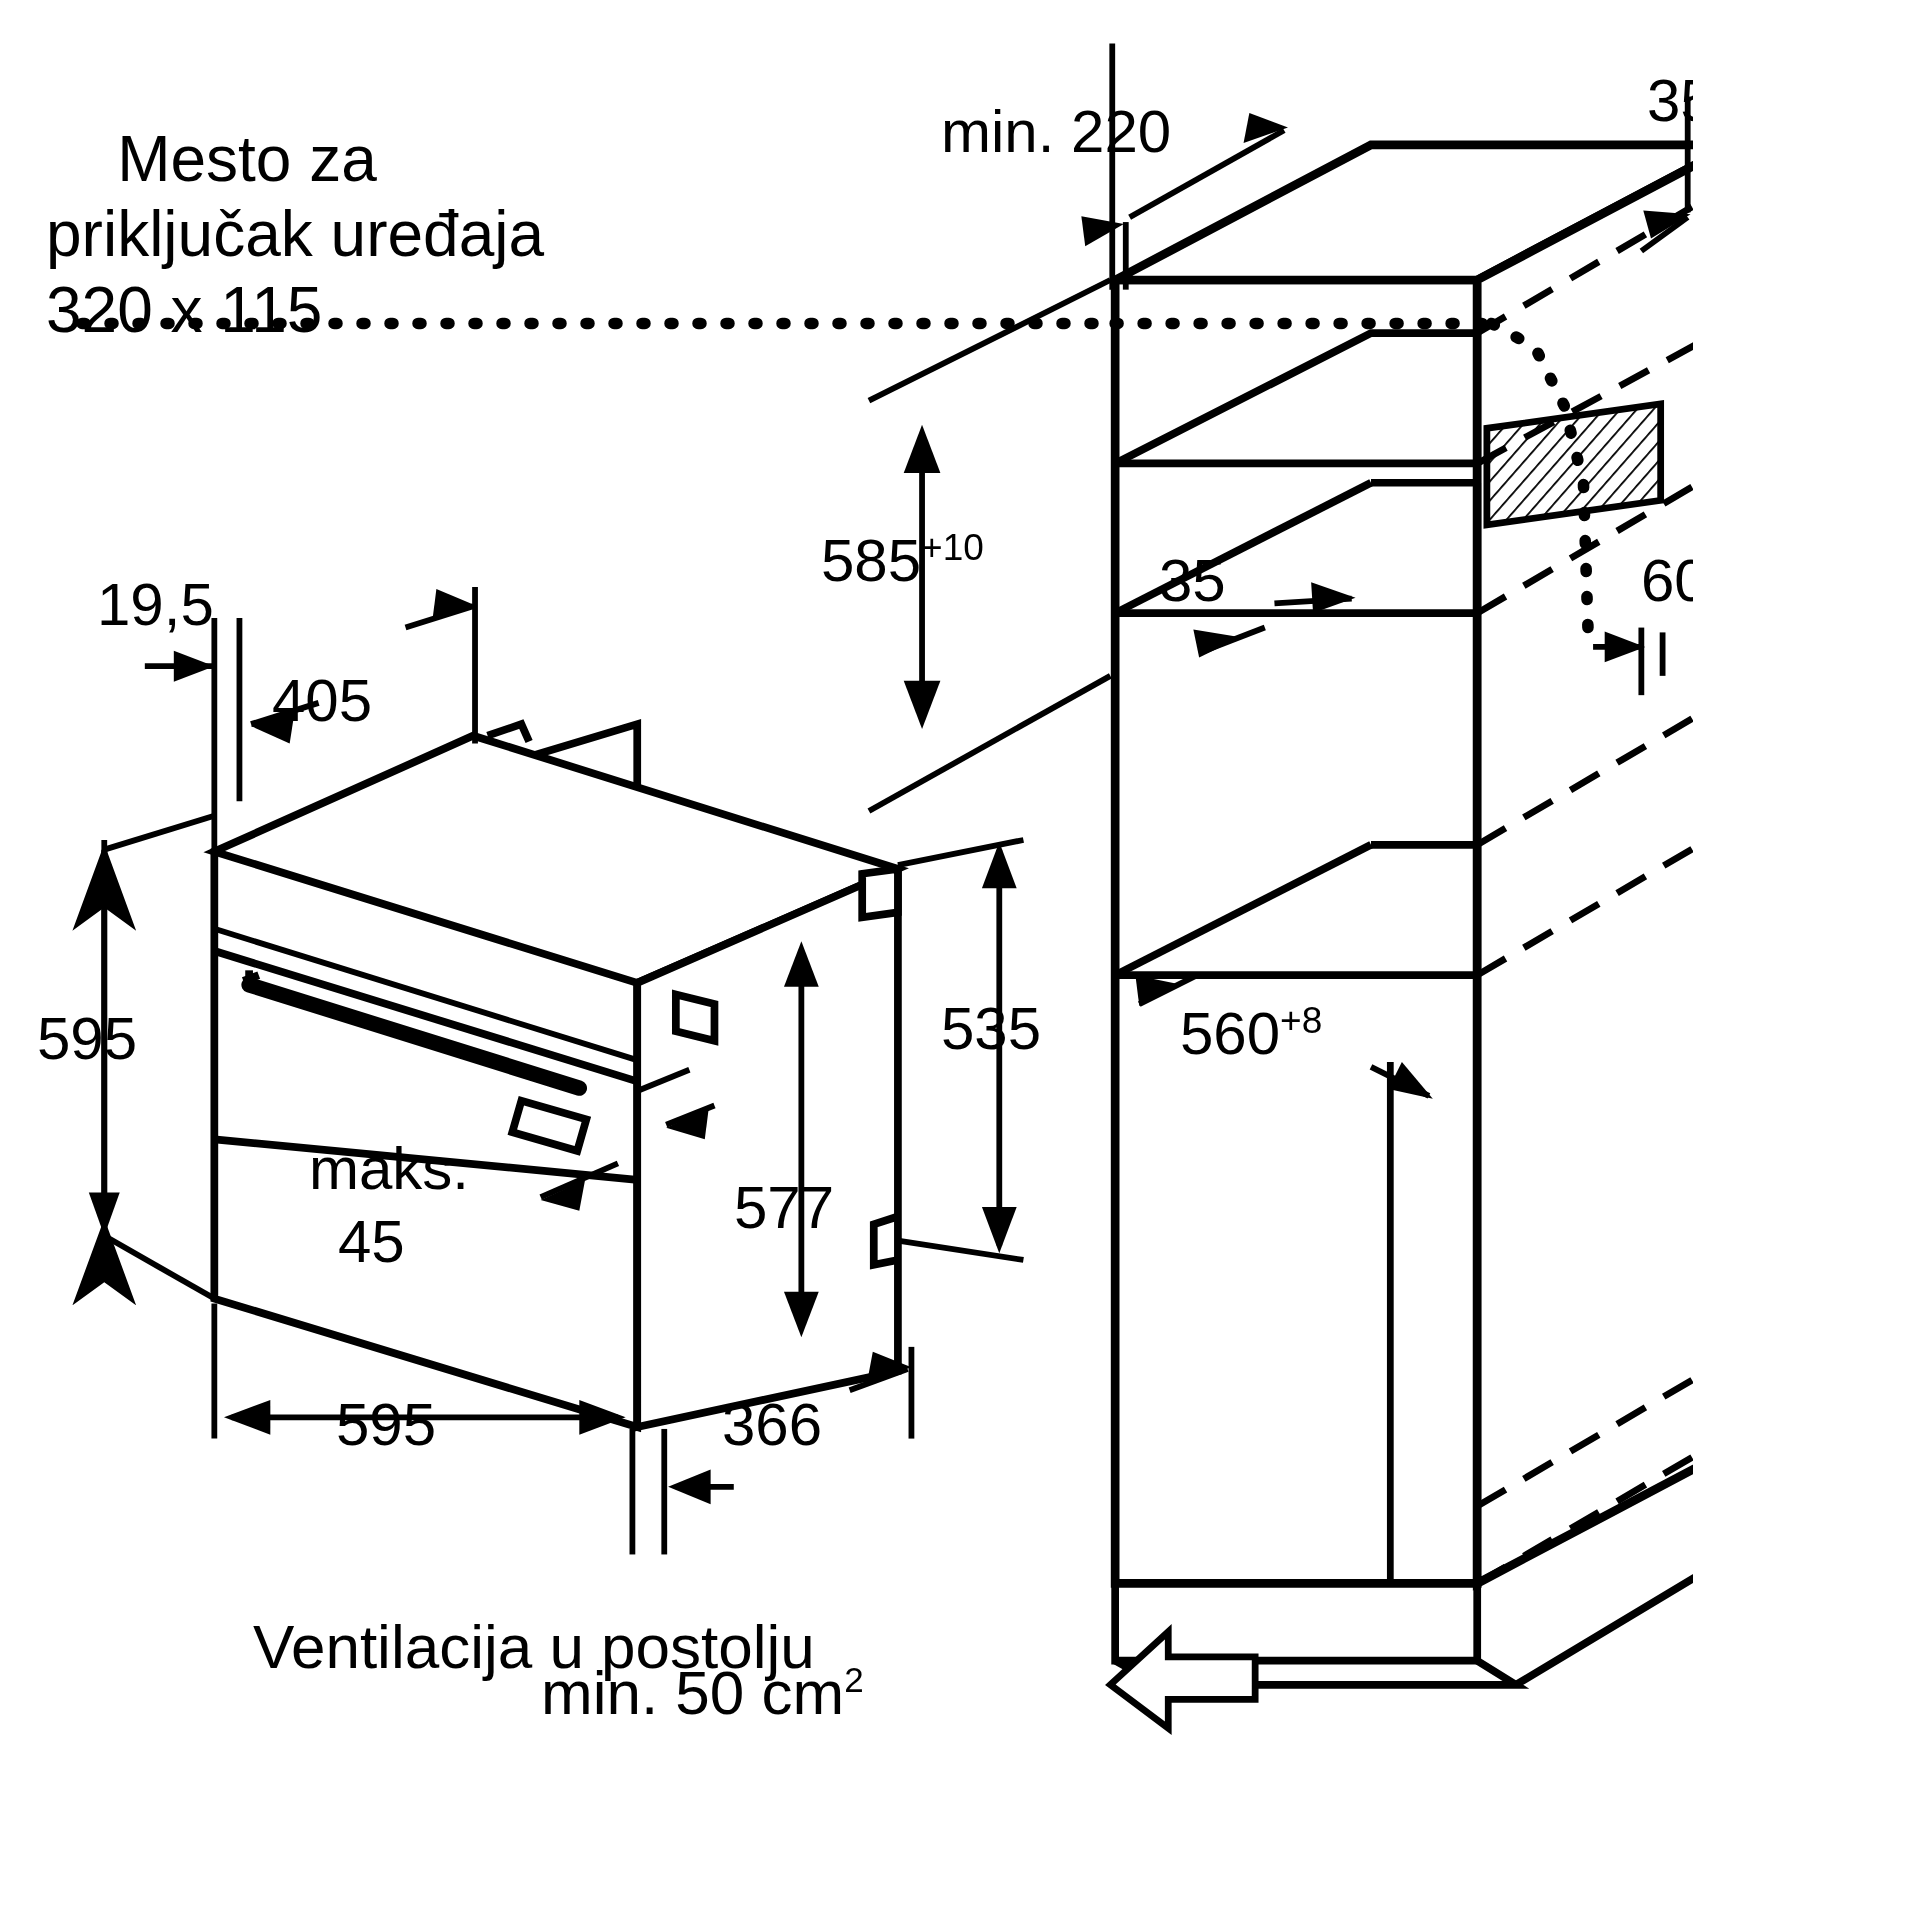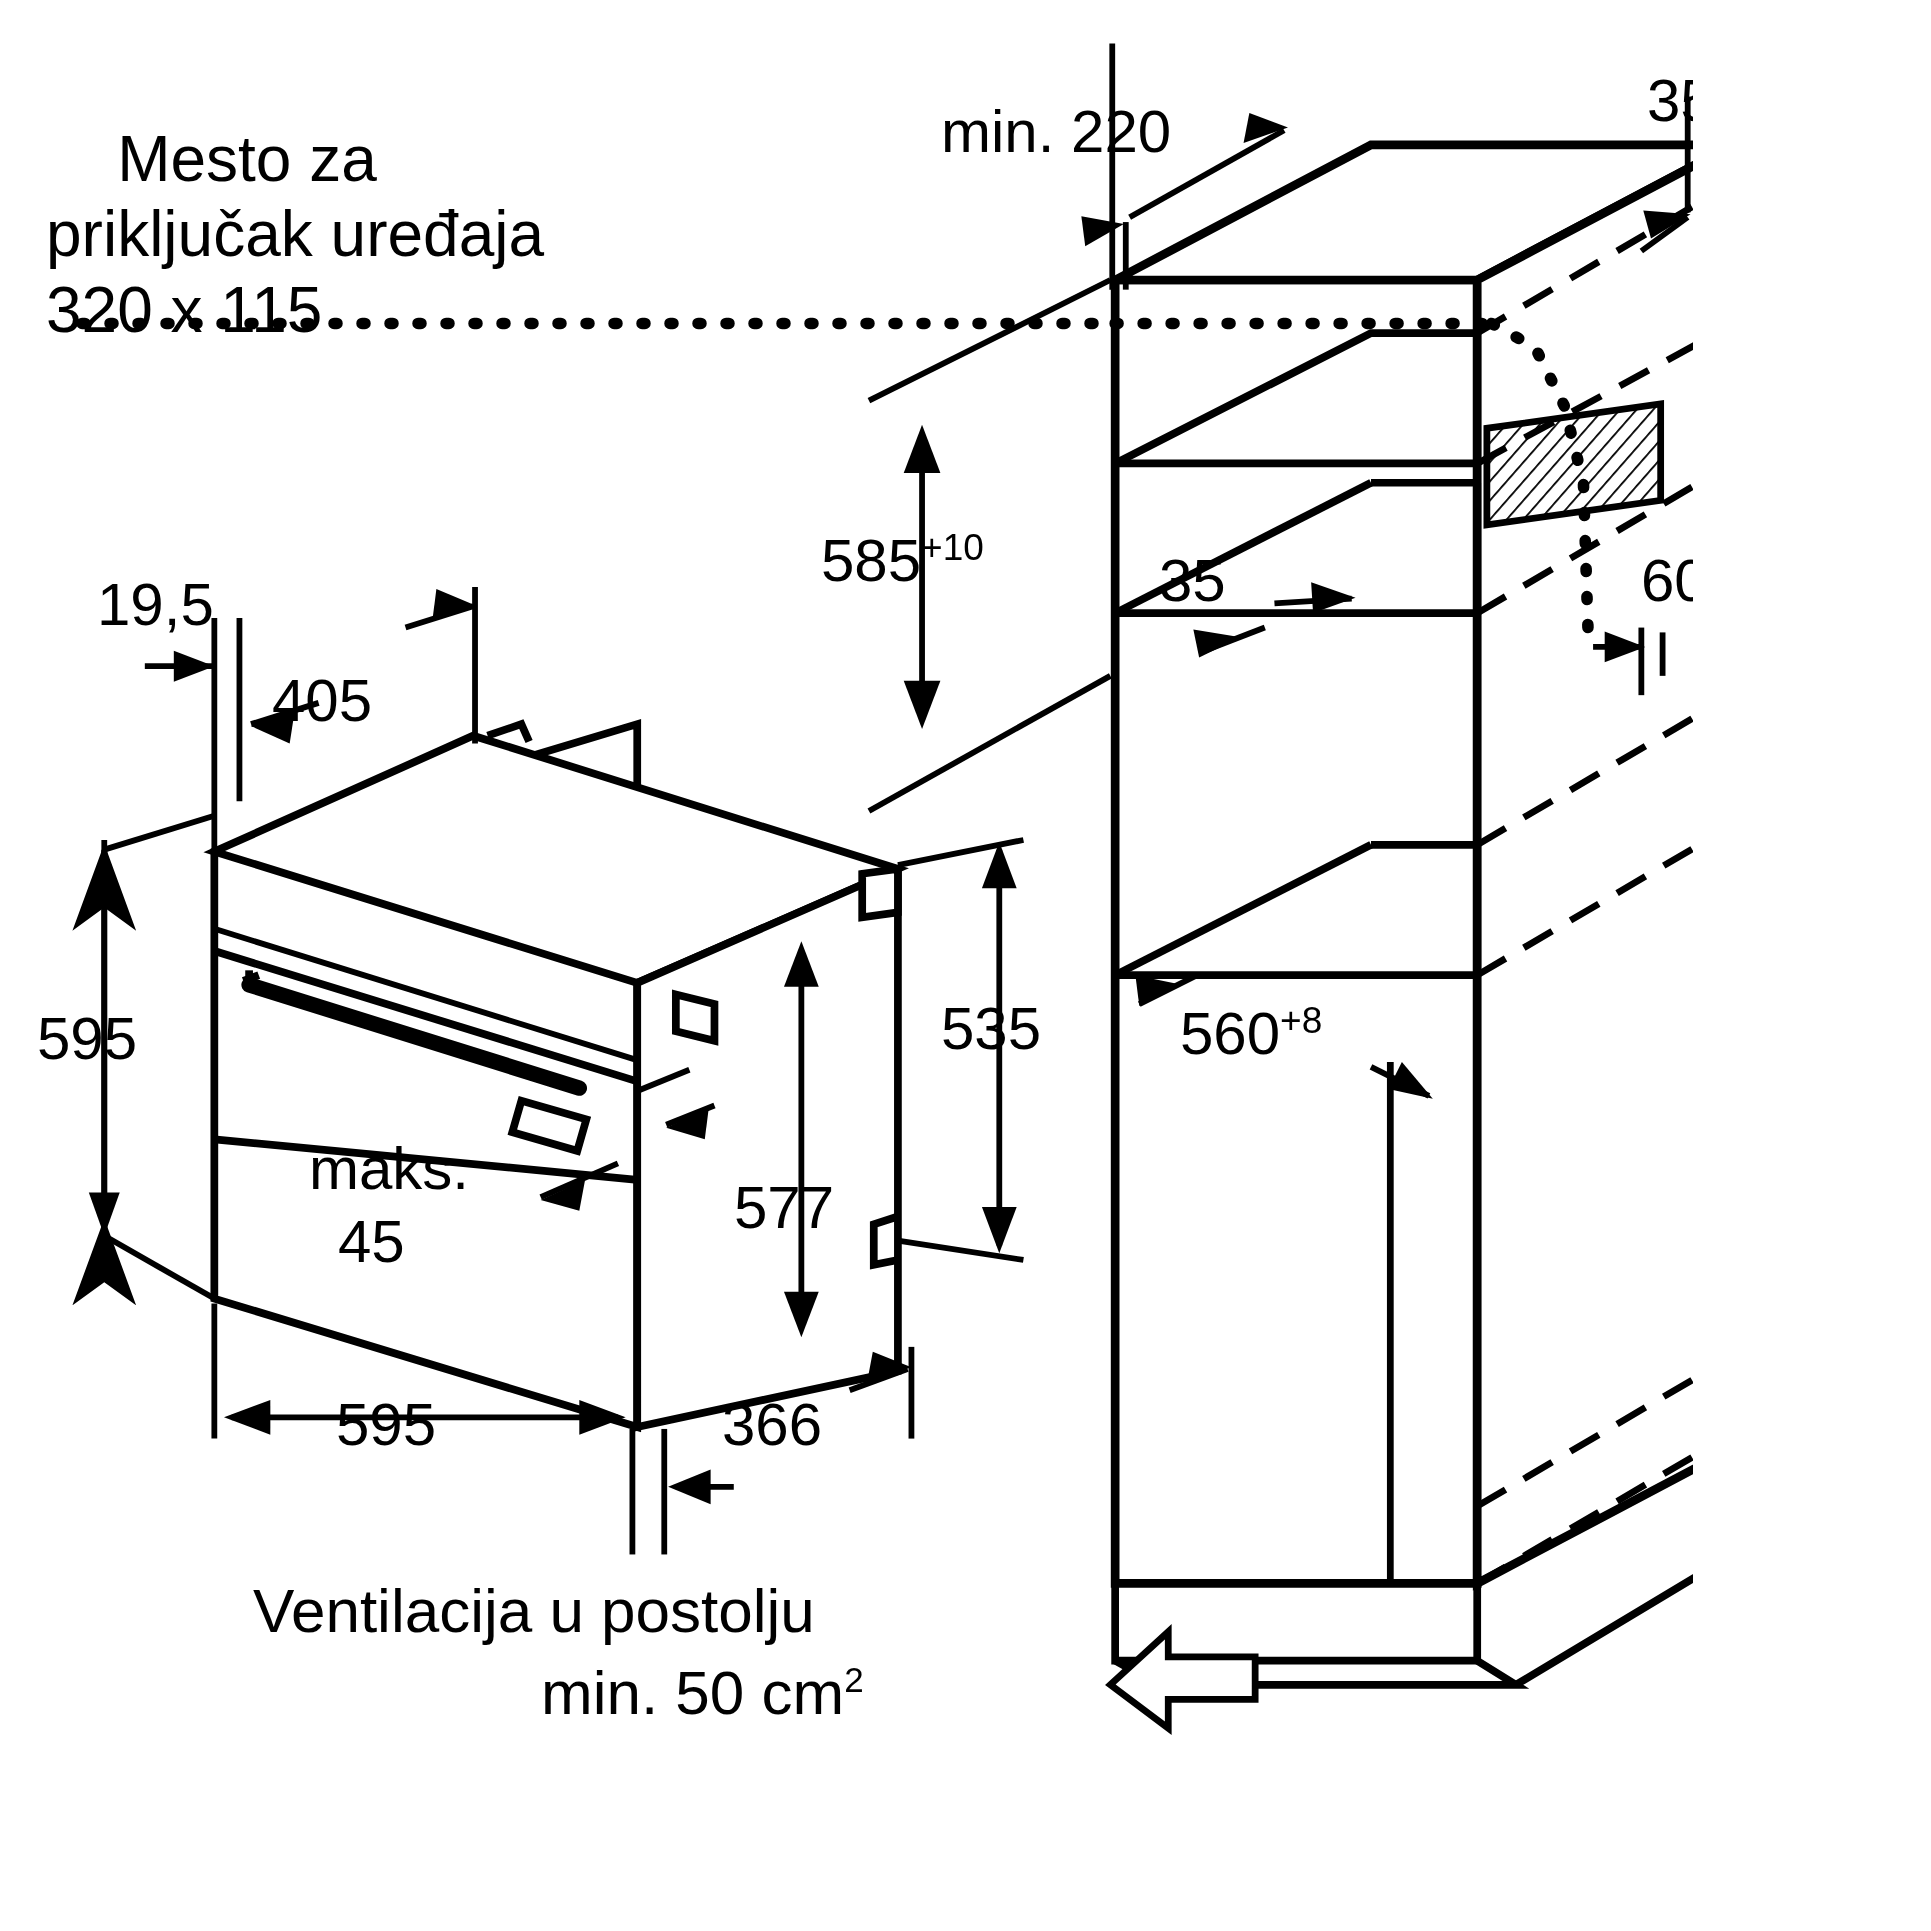--- a/index.html
+++ b/index.html
@@ -282,18 +282,18 @@
 
   <div class="lbl dim" style="left:734px; top:1173px;">577</div>
 
   <div class="lbl dim" style="left:309px; top:1134px;">maks.</div>
   <div class="lbl dim" style="left:338px; top:1207px;">45</div>
 
   <div class="lbl dim" style="left:336px; top:1390px;">595</div>
 
   <div class="lbl dim" style="left:722px; top:1390px;">366</div>
 
-  <div class="lbl dim" style="left:253px; top:1574px; font-size:62px;">Ventilacija u postolju</div>
+  <div class="lbl dim" style="left:253px; top:1610px; font-size:62px;">Ventilacija u postolju</div>
   <div class="lbl dim" style="left:541px; top:1656px; font-size:62px;"><span>min. 50 cm</span><span class="sup2">2</span></div>
 
 
 </div>
 
 
 </body></html>

